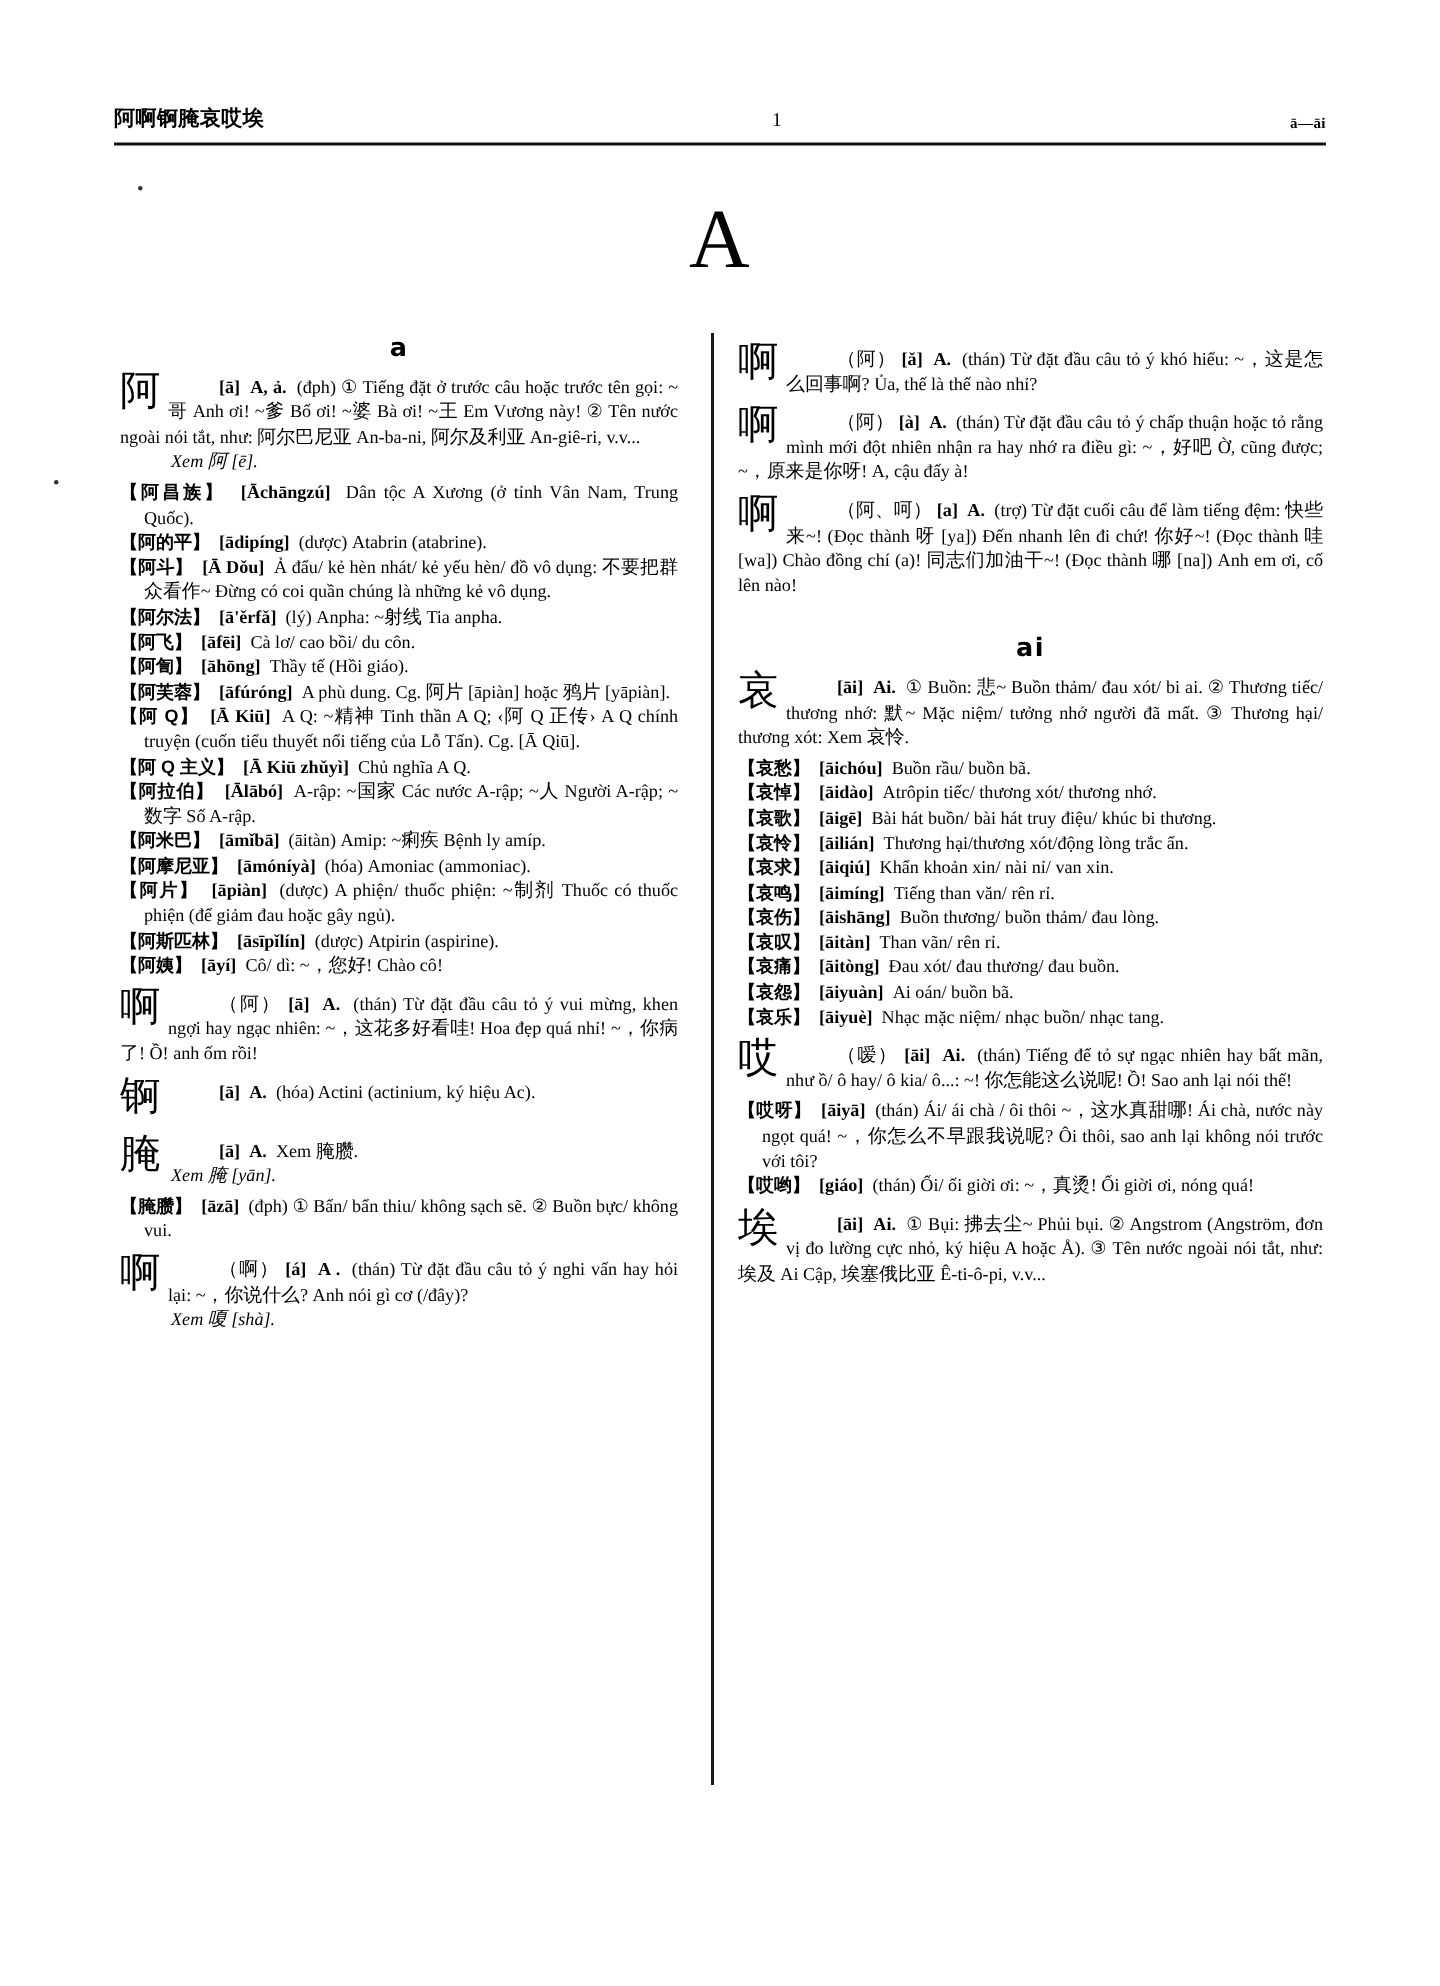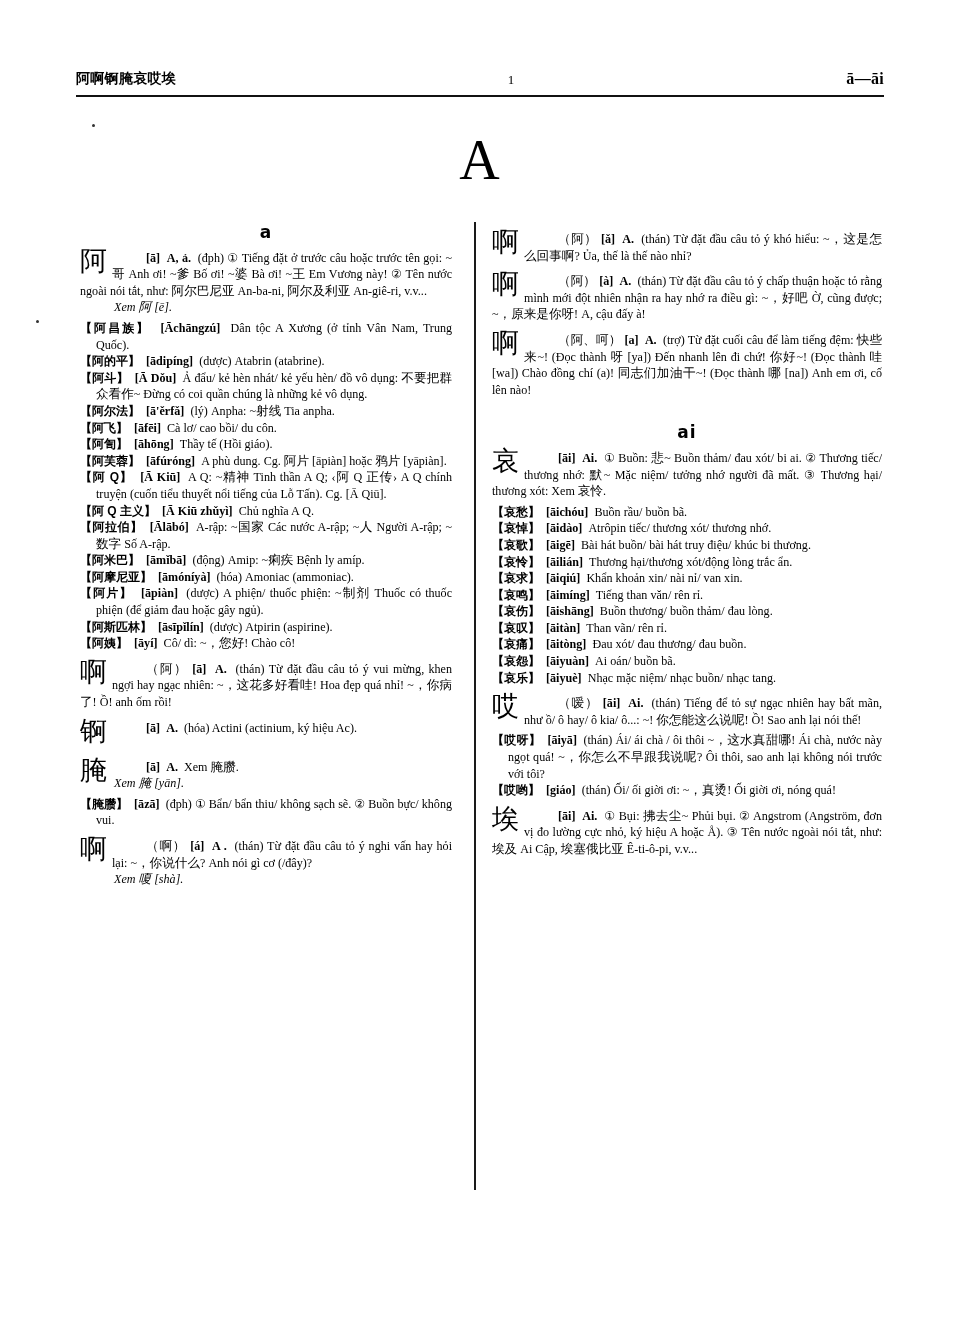--- a/index.html
+++ b/index.html
@@ -31,21 +31,21 @@
     width: 808px;
     display: flex;
     align-items: flex-end;
     justify-content: space-between;
     font-size: 14px;
     font-weight: bold;
     letter-spacing: .3px;
   }
   .runhead-left { font-family: "DejaVu Sans", sans-serif; font-size: 14px; font-weight: bold; }
   .runhead-center { font-size: 13px; font-weight: normal; }
-  .runhead-right { font-family: "Liberation Serif", serif; font-size: 16px; font-weight: bold; }
+  .runhead-right { font-family: "Liberation Serif", serif; font-size: 10px; font-weight: bold; }
   .runrule {
     position: absolute;
     left: 76px;
     top: 95px;
     width: 808px;
     height: 2px;
     background: #111;
   }
 
   
@@ -175,21 +175,21 @@
         <p class="sub"><span class="lead hw">【阿昌族】</span> &nbsp;<span class="py">[Āchāngzú]</span> &nbsp;<span>Dân tộc A Xương (ở tỉnh Vân Nam, Trung Quốc).</span></p>
         <p class="sub"><span class="lead hw">【阿的平】</span> &nbsp;<span class="py">[ādipíng]</span> &nbsp;<span class="abbr">(dược)</span> <span>Atabrin (atabrine).</span></p>
         <p class="sub"><span class="lead hw">【阿斗】</span> &nbsp;<span class="py">[Ā Dǒu]</span> &nbsp;<span>Ả đẩu/ kẻ hèn nhát/ kẻ yếu hèn/ đồ vô dụng: <span class="cjk">不要把群众看作</span>~ Đừng có coi quần chúng là những kẻ vô dụng.</span></p>
         <p class="sub"><span class="lead hw">【阿尔法】</span> &nbsp;<span class="py">[ā'ěrfǎ]</span> &nbsp;<span class="abbr">(lý)</span> <span>Anpha: ~<span class="cjk">射线</span> Tia anpha.</span></p>
         <p class="sub"><span class="lead hw">【阿飞】</span> &nbsp;<span class="py">[āfēi]</span> &nbsp;<span>Cà lơ/ cao bồi/ du côn.</span></p>
         <p class="sub"><span class="lead hw">【阿訇】</span> &nbsp;<span class="py">[āhōng]</span> &nbsp;<span>Thầy tế (Hồi giáo).</span></p>
         <p class="sub"><span class="lead hw">【阿芙蓉】</span> &nbsp;<span class="py">[āfúróng]</span> &nbsp;<span>A phù dung. Cg. <span class="cjk">阿片</span> [āpiàn] hoặc <span class="cjk">鸦片</span> [yāpiàn].</span></p>
         <p class="sub"><span class="lead hw">【阿 Q】</span> &nbsp;<span class="py">[Ā Kiū]</span> &nbsp;<span>A Q: ~<span class="cjk">精神</span> Tinh thần A Q; ‹<span class="cjk">阿</span> Q <span class="cjk">正传</span>› A Q chính truyện (cuốn tiểu thuyết nổi tiếng của Lỗ Tấn). Cg. [Ā Qiū].</span></p>
         <p class="sub"><span class="lead hw">【阿 Q 主义】</span> &nbsp;<span class="py">[Ā Kiū zhǔyì]</span> &nbsp;<span>Chủ nghĩa A Q.</span></p>
         <p class="sub"><span class="lead hw">【阿拉伯】</span> &nbsp;<span class="py">[Ālābó]</span> &nbsp;<span>A-rập: ~<span class="cjk">国家</span> Các nước A-rập; ~<span class="cjk">人</span> Người A-rập; ~<span class="cjk">数字</span> Số A-rập.</span></p>
-        <p class="sub"><span class="lead hw">【阿米巴】</span> &nbsp;<span class="py">[āmǐbā]</span> &nbsp;<span class="abbr">(động)</span> <span>Amip: ~<span class="cjk">痢疾</span> Bệnh ly amíp.</span></p>
+        <p class="sub"><span class="lead hw">【阿米巴】</span> &nbsp;<span class="py">[āmǐbā]</span> &nbsp;<span class="abbr">(āitàn)</span> <span>Amip: ~<span class="cjk">痢疾</span> Bệnh ly amíp.</span></p>
         <p class="sub"><span class="lead hw">【阿摩尼亚】</span> &nbsp;<span class="py">[āmóníyà]</span> &nbsp;<span class="abbr">(hóa)</span> <span>Amoniac (ammoniac).</span></p>
         <p class="sub"><span class="lead hw">【阿片】</span> &nbsp;<span class="py">[āpiàn]</span> &nbsp;<span class="abbr">(dược)</span> <span>A phiện/ thuốc phiện: ~<span class="cjk">制剂</span> Thuốc có thuốc phiện (để giảm đau hoặc gây ngủ).</span></p>
         <p class="sub"><span class="lead hw">【阿斯匹林】</span> &nbsp;<span class="py">[āsīpǐlín]</span> &nbsp;<span class="abbr">(dược)</span> <span>Atpirin (aspirine).</span></p>
         <p class="sub"><span class="lead hw">【阿姨】</span> &nbsp;<span class="py">[āyí]</span> &nbsp;<span>Cô/ dì: ~<span class="cjk">，您好</span>! Chào cô!</span></p>
         <div class="head">
           <span class="headchar">啊</span>
           <div class="headbody"><span class="cjk">（阿）</span> <span class="py">[ā]</span> &nbsp;<span class="gl">A.</span> &nbsp;<span class="abbr">(thán)</span> <span>Từ đặt đầu câu tỏ ý vui mừng, khen ngợi hay ngạc nhiên: ~<span class="cjk">，这花多好看哇</span>! Hoa đẹp quá nhỉ! ~<span class="cjk">，你病了</span>! Ồ! anh ốm rồi!</span></div>
         </div>
         <div class="head">
           <span class="headchar">锕</span>

